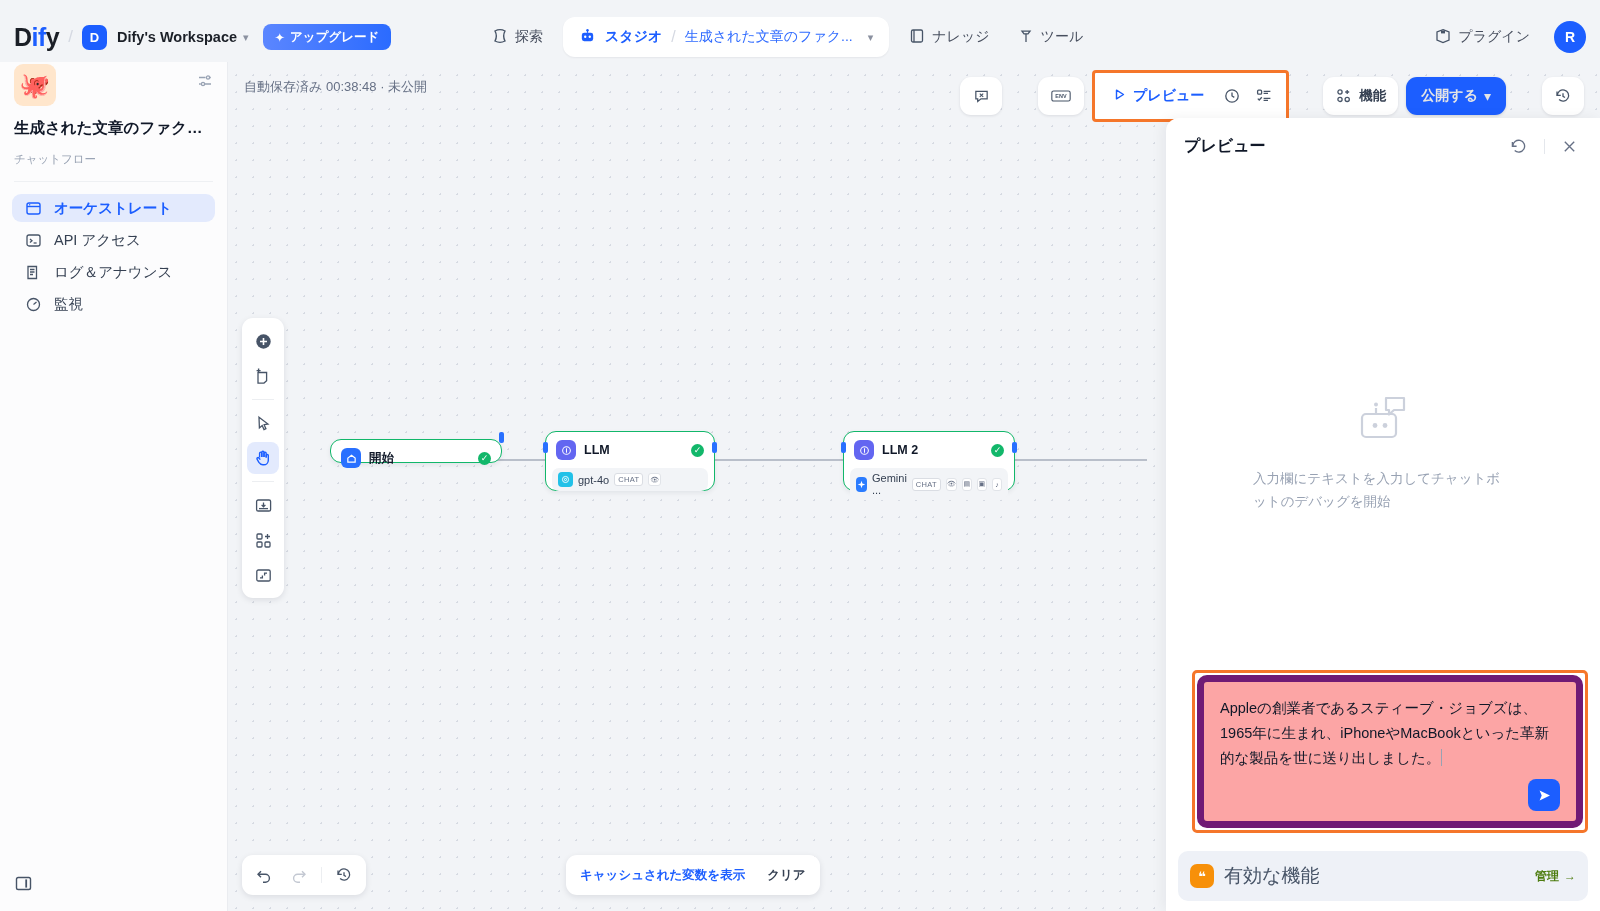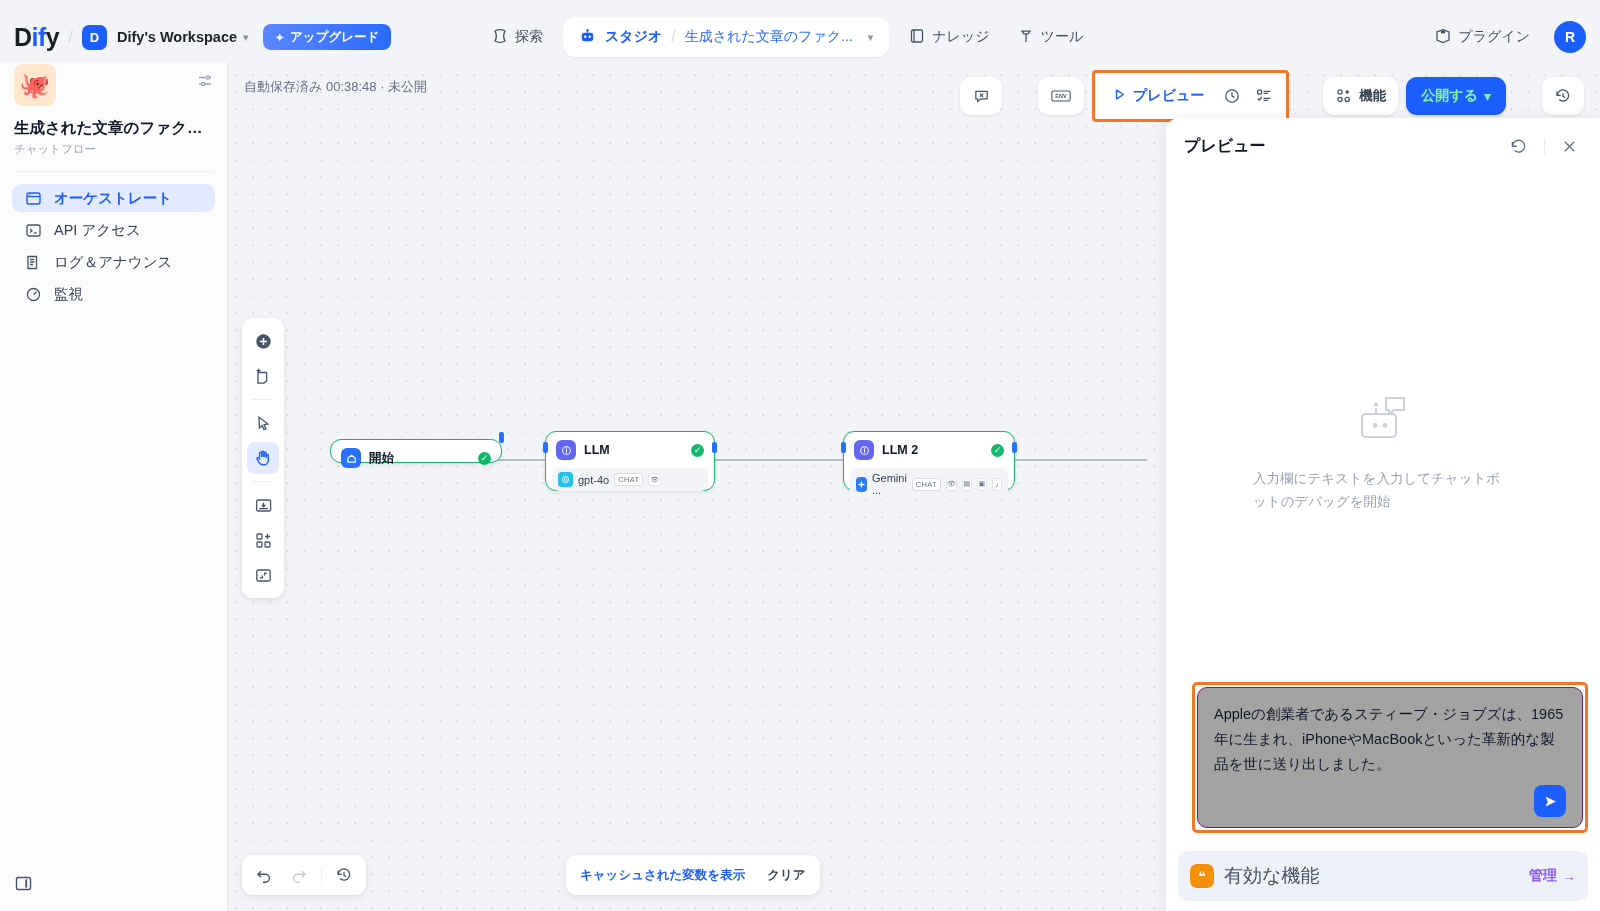--- a/index.html
+++ b/index.html
@@ -76,21 +76,21 @@
   .app-head { padding: 14px 14px 0 14px; position: relative; }
   .app-icon {
     width: 42px; height: 42px; border-radius: 9px; background: #ffe6cc;
     display: flex; align-items: center; justify-content: center; font-size: 25px;
   }
   .opt-btn { position: absolute; right: 13px; top: 22px; color: #98a2b3; }
   .app-title {
     margin-top: 12px; font-size: 15.5px; font-weight: 700; color: #101828;
     white-space: nowrap; overflow: hidden; text-overflow: ellipsis;
   }
-  .app-sub { margin-top: 3px; font-size: 11.5px; color: #98a2b3; }
+  .app-sub { margin-top: 13px; font-size: 11.5px; color: #98a2b3; }
   .sb-sep { margin: 14px 14px 0 14px; border-top: 1px solid #eef0f3; }
   .sb-list { padding: 12px 12px 0 12px; display: flex; flex-direction: column; gap: 4px; }
   .sb-item {
     display: flex; align-items: center; gap: 12px;
     height: 28px; padding: 0 12px; border-radius: 9px;
     font-size: 14.5px; color: #354052; font-weight: 500;
   }
   .sb-item.active { background: #e3eafd; color: #1c5eff; font-weight: 600; }
   .sb-item .ico { display: flex; width: 18px; justify-content: center; }
   .collapse-btn { position: absolute; left: 14px; bottom: 14px; color: #667085; }
@@ -128,21 +128,21 @@
     border: 3px solid #f5762a;
     border-radius: 4px;
     background: #fff;
     height: 52px; padding: 0 6px;
     display: flex; align-items: center;
     margin-right: -2px;
   }
   .preview-btn { color: #1c5eff; font-weight: 600; font-size: 14px; padding: 0 12px; height: 34px;
     display: flex; align-items: center; gap: 7px; }
   .publish-btn {
-    background: #1c5eff; color: #86efac; height: 38px; border-radius: 11px;
+    background: #1c5eff; color: #e5e5e5; height: 38px; border-radius: 11px;
     padding: 0 15px; display: flex; align-items: center; gap: 6px;
     font-size: 14px; font-weight: 600;
     box-shadow: 0 1px 3px rgba(16,24,40,.14);
   }
 
   
   .vtools {
     position: absolute; left: 14px; top: 268px;
     width: 42px; background: #fff; border-radius: 11px;
     box-shadow: 0 2px 6px rgba(16,24,40,.10);
@@ -219,21 +219,21 @@
     padding-bottom: 180px; }
   .pv-empty-ico { color: #c6cbd6; margin-bottom: 18px; }
   .pv-empty-txt { font-size: 13.5px; color: #98a2b3; line-height: 1.65; max-width: 260px; }
 
   .composer-wrap {
     position: absolute; left: 26px; right: 12px; bottom: 78px;
     border: 3px solid #f5762a; border-radius: 5px; background: #fff;
     padding: 2px;
   }
   .composer {
-    border: 1px solid #701a75; border-radius: 10px; background: #a3a3a3;
+    border: 7px solid #701a75; border-radius: 10px; background: #fca5a5;
     padding: 14px 16px 10px 16px; min-height: 130px;
     display: flex; flex-direction: column;
   }
   .composer-text {
     font-size: 14.5px; color: #101828; line-height: 1.72; white-space: pre-wrap;
   }
   .caret { display: inline-block; width: 1px; height: 17px; background: #98a2b3; vertical-align: -3px; margin-left: 1px;}
   .send-btn {
     align-self: flex-end; width: 32px; height: 32px; border-radius: 8px;
     background: #1c5eff; color: #fff; display: flex; align-items: center; justify-content: center;
@@ -242,21 +242,21 @@
   .feature-bar {
     position: absolute; left: 12px; right: 12px; bottom: 10px; height: 50px;
     background: #eef1f7; border-radius: 10px;
     display: flex; align-items: center; padding: 0 12px; gap: 10px;
   }
   .feature-ico {
     width: 24px; height: 24px; border-radius: 7px; background: #f79009;
     display: flex; align-items: center; justify-content: center; color: #fff; font-size: 13px; font-weight: 700;
   }
   .feature-label { flex: 1; font-size: 19px; color: #475467; }
-  .feature-manage { font-size: 14px; font-weight: 600; color: #8b5cf6; display: flex; align-items: center; gap: 5px; }
+  .feature-manage { font-size: 12px; font-weight: 600; color: #4d7c0f; display: flex; align-items: center; gap: 5px; }
 </style>
 </head>
 <body>
 
 <div id="topbar">
   <div class="logo">
     <span>D</span><span class="mid">if</span><span>y</span>
   </div>
   <span class="slash">/</span>
   <div class="ws-badge">D</div>

